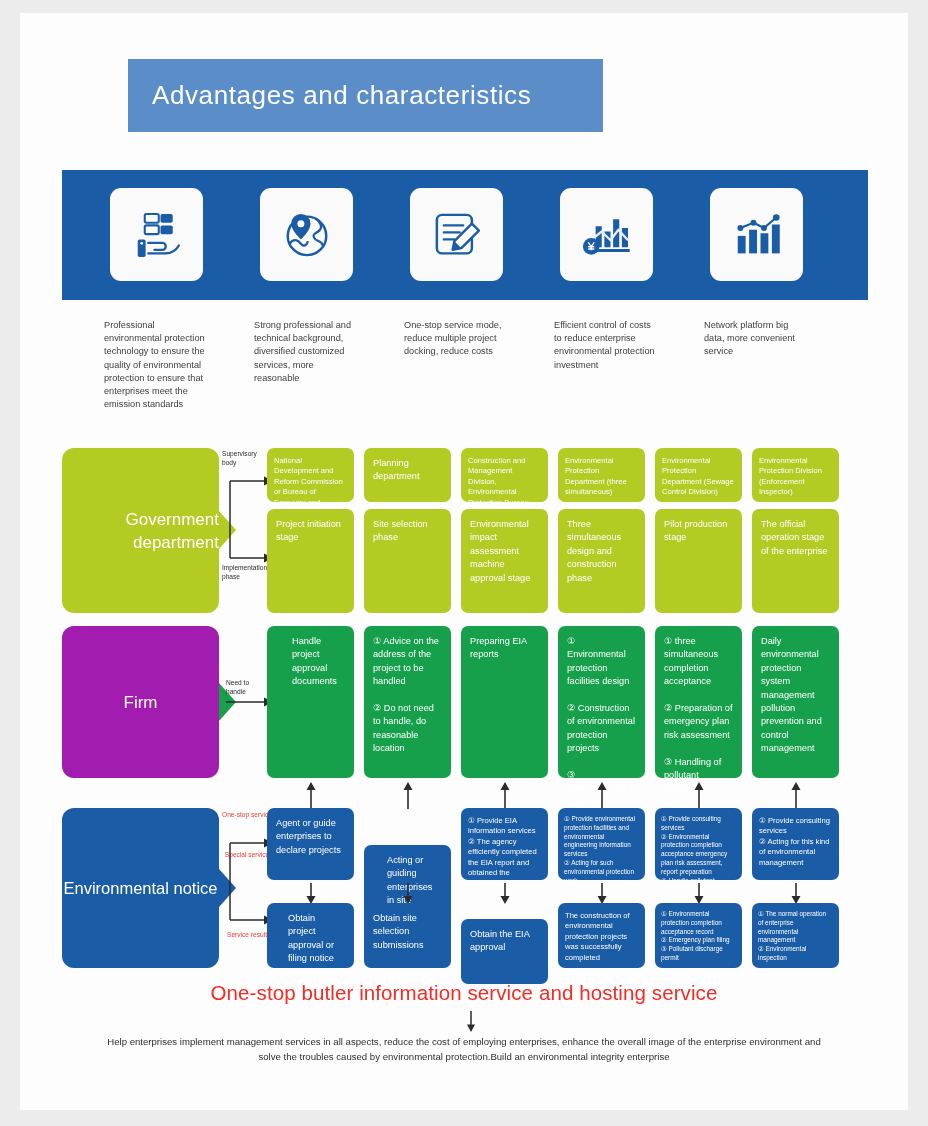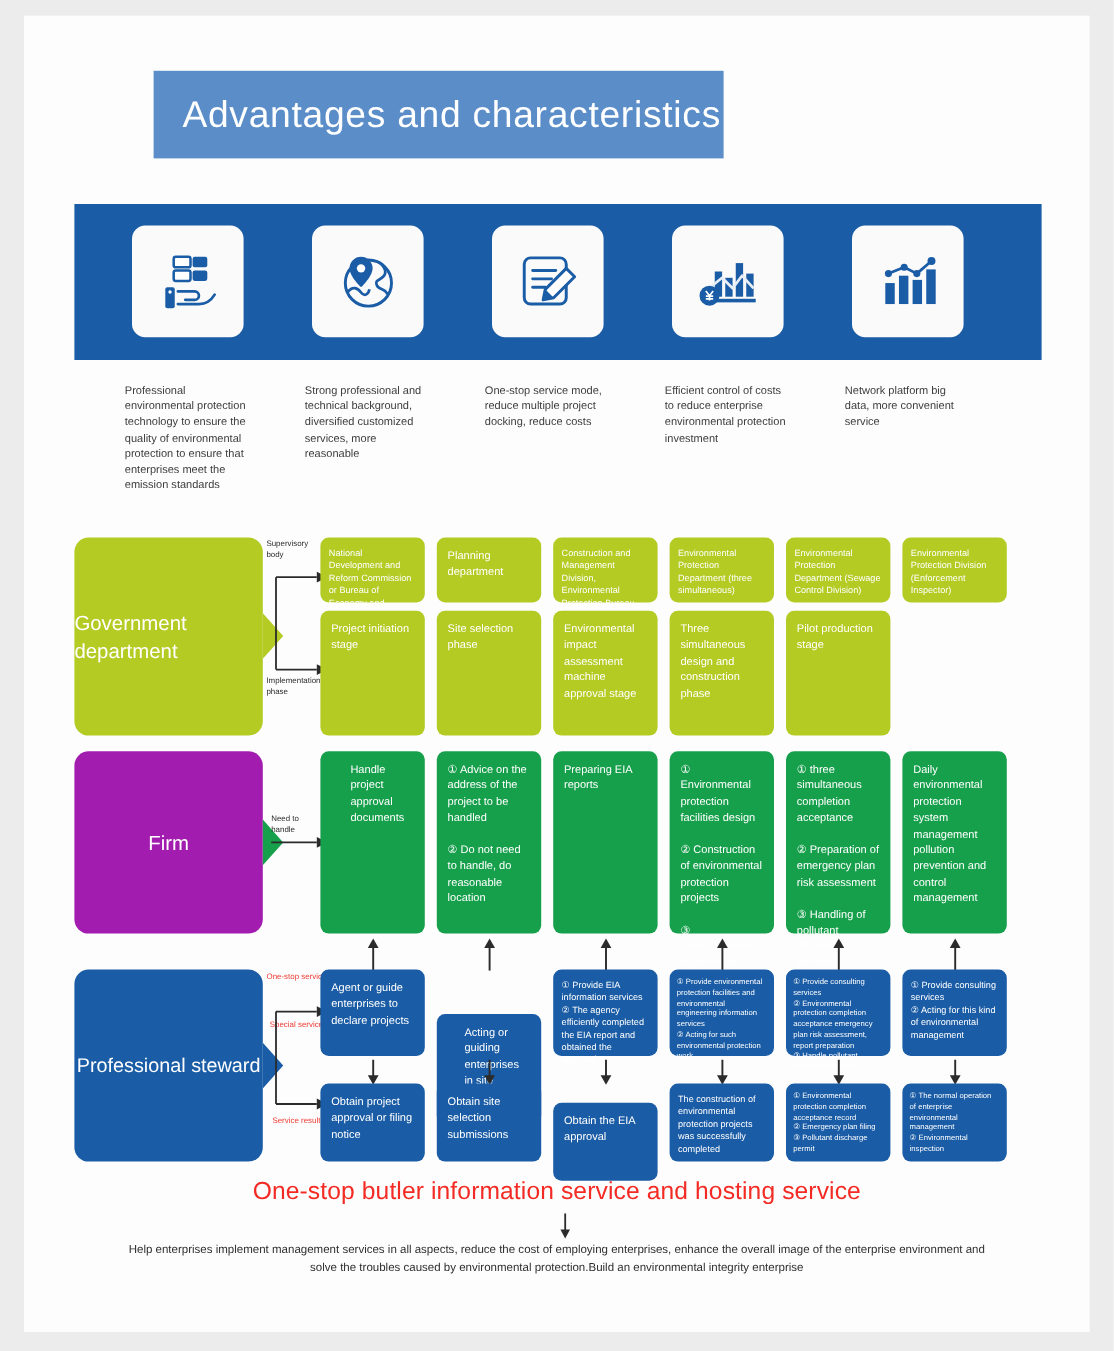--- a/index.html
+++ b/index.html
@@ -17,21 +17,21 @@
   }
   .abs{position:absolute;}
 
   
   #title-banner{
     left:108px;top:46px;width:475px;height:73px;
     background:#5b8ec9;
     display:flex;align-items:center;
   }
   #title-text{
-    color:#ffffff;font-size:31px;letter-spacing:.6px;
+    color:#ffffff;font-size:26px;letter-spacing:.6px;
     padding-left:24px;font-weight:400;
   }
 
   
   #feature-band{
     left:42px;top:157px;width:806px;height:130px;
     background:#1a5ca5;
   }
   .feature-tile{
     position:absolute;top:18px;width:93px;height:93px;
@@ -42,21 +42,21 @@
   .feature-caption{
     position:absolute;width:103px;
     color:#3d3d3d;font-size:9.2px;line-height:13.2px;
     top:306px;
   }
 
   
   .lane-label{
     position:absolute;left:42px;width:157px;border-radius:12px;
     display:flex;align-items:center;justify-content:center;
-    color:#fff;text-align:left;
+    color:#fff;text-align:right;
     font-size:17px;line-height:23px;
   }
   .lane-label.small{font-size:16.5px;}
   .lane-pointer{
     position:absolute;width:0;height:0;
     border-top:19px solid transparent;
     border-bottom:19px solid transparent;
     border-left:17px solid #b3cb23;
   }
 
@@ -224,20 +224,23 @@
     </div>
   <div class="cell green-bot v-center" style="left:441px;top:496px;width:87px;height:104px;">
       <span class="txt t-sm">Environmental impact assessment machine approval stage</span>
     </div>
   <div class="cell green-bot v-center" style="left:538px;top:496px;width:87px;height:104px;">
       <span class="txt t-sm">Three simultaneous design and construction phase</span>
     </div>
   <div class="cell green-bot v-center" style="left:635px;top:496px;width:87px;height:104px;">
       <span class="txt t-sm">Pilot production stage</span>
     </div>
+  <div class="cell green-bot v-center" style="left:732px;top:496px;width:87px;height:104px;">
+      <span class="txt t-sm">The official operation stage of the enterprise</span>
+    </div>
 
   <div class="lane-label" style="top:613px;height:152px;background:#a21caf;">
     <span>Firm</span>
   </div>
   <div class="lane-pointer" style="left:199px;top:670px;border-left-color:#17a04c;"></div>
 
   <div class="connector-label" style="left:206px;top:666px;width:42px;">Need to handle</div>
 
   <svg class="bracket" style="left:204px;top:680px;" width="52" height="20">
     <path d="M2 9 H40" stroke="#2b2b2b" stroke-width="1.5" fill="none"></path>
@@ -292,21 +295,21 @@
   <svg class="vert-arrow" style="left:672px;top:768px;" width="14" height="28">
       <path d="M7 28 V8" stroke="#2b2b2b" stroke-width="1.6"></path>
       <path d="M2.5 9 L7 1 l4.5 8z" fill="#2b2b2b"></path>
     </svg>
   <svg class="vert-arrow" style="left:769px;top:768px;" width="14" height="28">
       <path d="M7 28 V8" stroke="#2b2b2b" stroke-width="1.6"></path>
       <path d="M2.5 9 L7 1 l4.5 8z" fill="#2b2b2b"></path>
     </svg>
 
   <div class="lane-label small" style="top:795px;height:160px;background:#1a5ca5;">
-    <span>Professional steward</span>
+    <span>Environmental notice</span>
   </div>
   <div class="lane-pointer" style="left:199px;top:856px;border-left-color:#1a5ca5;"></div>
 
   <div class="connector-label red" style="left:200px;top:798px;width:54px;">One-stop service</div>
   <div class="connector-label red" style="left:202px;top:838px;width:50px;">Special service</div>
   <div class="connector-label red" style="left:200px;top:918px;width:54px;">Service result</div>
 
   <svg class="bracket" style="left:200px;top:812px;" width="60" height="110">
     <path d="M10 18 V95" stroke="#2b2b2b" stroke-width="1.5" fill="none"></path>
     <path d="M10 18 H44" stroke="#2b2b2b" stroke-width="1.5" fill="none"></path>
@@ -357,21 +360,21 @@
     </svg>
   <svg class="vert-arrow" style="left:672px;top:870px;" width="14" height="22">
       <path d="M7 0 V14" stroke="#2b2b2b" stroke-width="1.6"></path>
       <path d="M2.5 13 L7 21 l4.5-8z" fill="#2b2b2b"></path>
     </svg>
   <svg class="vert-arrow" style="left:769px;top:870px;" width="14" height="22">
       <path d="M7 0 V14" stroke="#2b2b2b" stroke-width="1.6"></path>
       <path d="M2.5 13 L7 21 l4.5-8z" fill="#2b2b2b"></path>
     </svg>
 
-  <div class="cell steward v-center" style="left:247px;top:890px;width:87px;height:65px;">
+  <div class="cell steward v-center" style="left:247px;top:890px;width:87px;height:65px;padding-left:12px;">
       <span class="txt t-sm">Obtain project approval or filing notice</span>
     </div>
   <div class="cell steward v-center" style="left:344px;top:890px;width:87px;height:65px;">
       <span class="txt t-sm">Obtain site selection submissions</span>
     </div>
   <div class="cell steward v-center" style="left:441px;top:890px;width:87px;height:65px;margin-top:16px;">
       <span class="txt t-sm">Obtain the EIA approval</span>
     </div>
   <div class="cell steward v-center" style="left:538px;top:890px;width:87px;height:65px;">
       <span class="txt t-xs">The construction of environmental protection projects was successfully completed</span>

